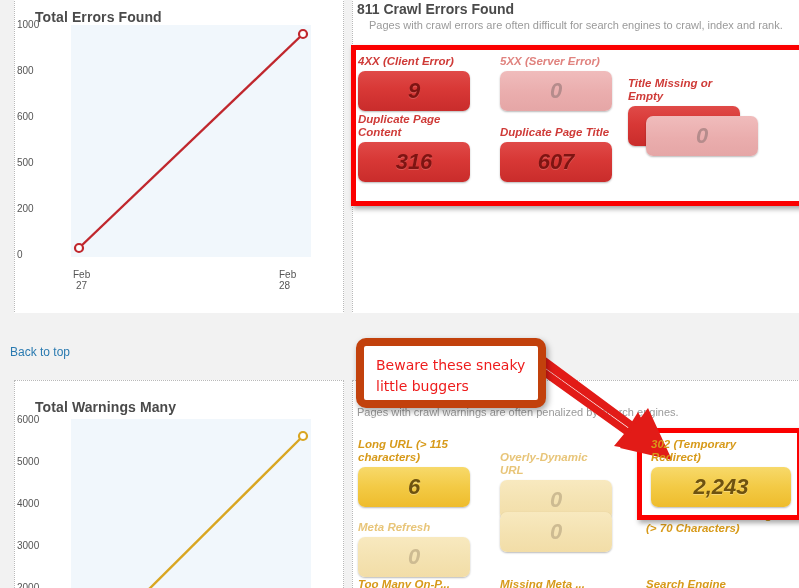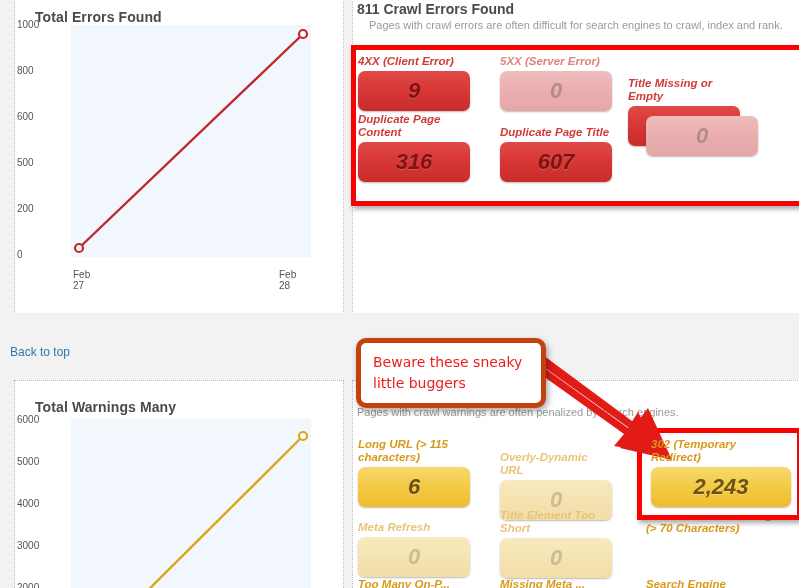--- a/index.html
+++ b/index.html
@@ -98,21 +98,21 @@
     border:5px solid #fb0000;
     background:transparent;
     box-sizing:border-box;
     box-shadow:2px 3px 5px rgba(0,0,0,.35);
   }
   .hl-errors{left:351px;top:45px;width:456px;height:161px;background:#fff;}
   .hl-302{left:637px;top:428px;width:165px;height:92px;background:#fff;}
 
   .callout{
     position:absolute;left:356px;top:338px;width:190px;height:70px;
-    background:#fff;border:5px solid #c2410c;border-radius:10px;
+    background:#fff;border:8px solid #c2410c;border-radius:10px;
     box-sizing:border-box;
     box-shadow:2px 3px 6px rgba(0,0,0,.35);
     padding:9px 12px;
   }
   .callout-text{
     color:#ee1c1c;font-size:14px;line-height:21px;
     font-family:"DejaVu Sans", sans-serif;
   }
   .arrow-svg{position:absolute;left:520px;top:350px;width:160px;height:110px;}
 
@@ -138,21 +138,21 @@
       <div class="ytick" style="left:2px;top:164px;">500</div>
       <div class="ytick" style="left:2px;top:210px;">200</div>
       <div class="ytick" style="left:2px;top:256px;">0</div>
 
       <svg style="position:absolute;left:56px;top:32px;" width="240" height="232">
         <line x1="8" y1="223" x2="232" y2="9" stroke="#c0272d" stroke-width="2.4"></line>
         <circle cx="8" cy="223" r="4" fill="#ffffff" stroke="#c0272d" stroke-width="2.2"></circle>
         <circle cx="232" cy="9" r="4" fill="#ffffff" stroke="#c0272d" stroke-width="2.2"></circle>
       </svg>
 
-      <div class="xtick" style="left:58px;top:276px;">Feb 27</div>
+      <div class="xtick" style="left:58px;top:276px;text-align:center;">Feb 27</div>
       <div class="xtick" style="left:264px;top:276px;">Feb 28</div>
     </div>
   </div>
 
   <div class="panel panel-errors-tiles"></div>
 
   <div class="sect-title">811 Crawl Errors Found</div>
   <div class="sect-sub">Pages with crawl errors are often difficult for search engines to crawl, index and rank.</div>
 
   <div class="hl-box hl-errors"></div>
@@ -230,21 +230,20 @@
       <div class="tile-label warn" style="width:100px;">302 (Temporary Redirect)</div>
       <div class="tile-box warn-on" style="margin-top:3px;">2,243</div>
     </div>
 
     <div class="tile" style="left:358px;top:521px;">
       <div class="tile-label muted-warn">Meta Refresh</div>
       <div class="tile-box warn-off">0</div>
     </div>
 
     <div class="tile" style="left:500px;top:509px;">
-      <div class="tile-label muted-warn" style="width:105px;">Title Element Too Short</div>
       <div class="tile-box warn-off" style="margin-top:3px;">0</div>
     </div>
 
     <div class="tile" style="left:646px;top:509px;">
       <div class="tile-label warn" style="width:130px;">Title Element Too Long (&gt; 70 Characters)</div>
     </div>
 
     <div class="tile" style="left:358px;top:578px;">
       <div class="tile-label warn">Too Many On-P...</div>
     </div>

